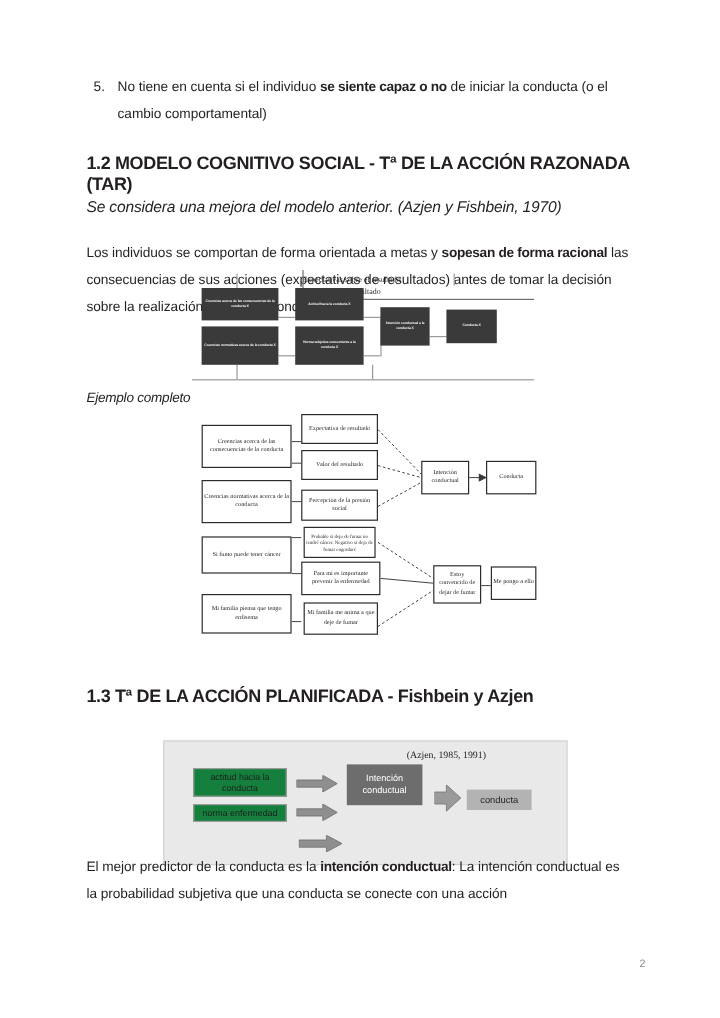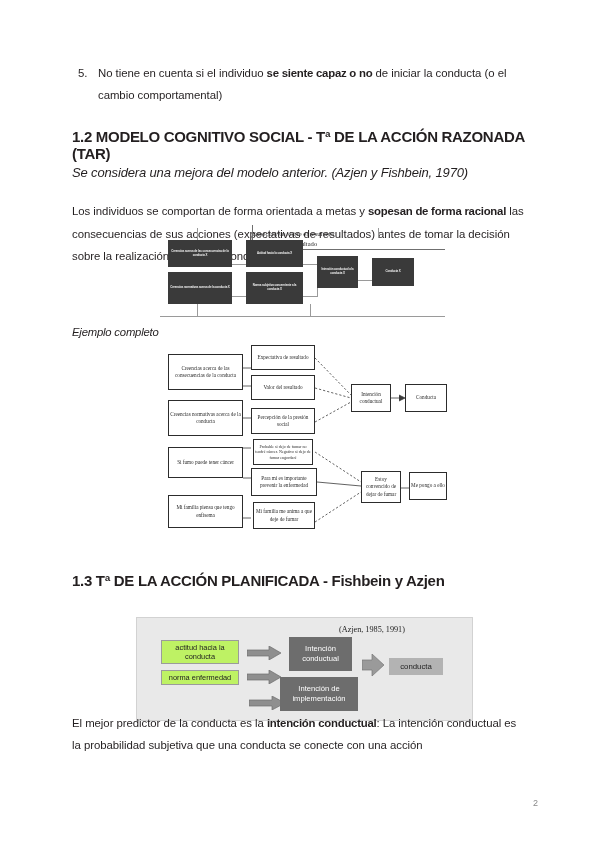--- a/index.html
+++ b/index.html
@@ -118,21 +118,21 @@
 
   
   .d3 {
     left: 136px; top: 617px;
     width: 337px; height: 104px;
     background: #e9e9e9;
     border: 1px solid #d2d2d2;
   }
   .d3 .lbox {
     position: absolute;
-    background: #bef264;
+    background: #15803d;
     border: 1px solid #9b9b9b;
     color: #1d1d1d;
     font-size: 7.4px;
     line-height: 1.25;
     display: flex; align-items: center; justify-content: center;
     text-align: center;
   }
   .d3 .dkbox {
     position: absolute;
     background: #6d6d6d;
@@ -314,23 +314,20 @@
     <svg class="arrow" style="left:110px; top:52px;" width="40" height="14">
       <polygon points="0,4 22,4 22,0 34,7 22,14 22,10 0,10" fill="#8f8f8f" stroke="#6f6f6f" stroke-width="0.7"></polygon>
     </svg>
     <svg class="arrow" style="left:112px; top:78px;" width="42" height="14">
       <polygon points="0,4 23,4 23,0 36,7 23,14 23,10 0,10" fill="#8f8f8f" stroke="#6f6f6f" stroke-width="0.7"></polygon>
     </svg>
 
     <div class="dkbox" style="left:152px; top:19px; width:63px; height:34px;">
       <span>Intención conductual</span>
     </div>
-    <div class="dkbox" style="left:143px; top:59px; width:78px; height:34px;">
-      <span>Intención de implementación</span>
-    </div>
 
     <svg class="arrow" style="left:225px; top:36px;" width="25" height="24">
       <polygon points="0,6 10,6 10,0 22,11 10,22 10,16 0,16" fill="#9a9a9a" stroke="#777" stroke-width="0.7"></polygon>
     </svg>
 
     <div class="outbox" style="left:252px; top:40px; width:54px; height:17px;">
       <span>conducta</span>
     </div>
   </div>
 

